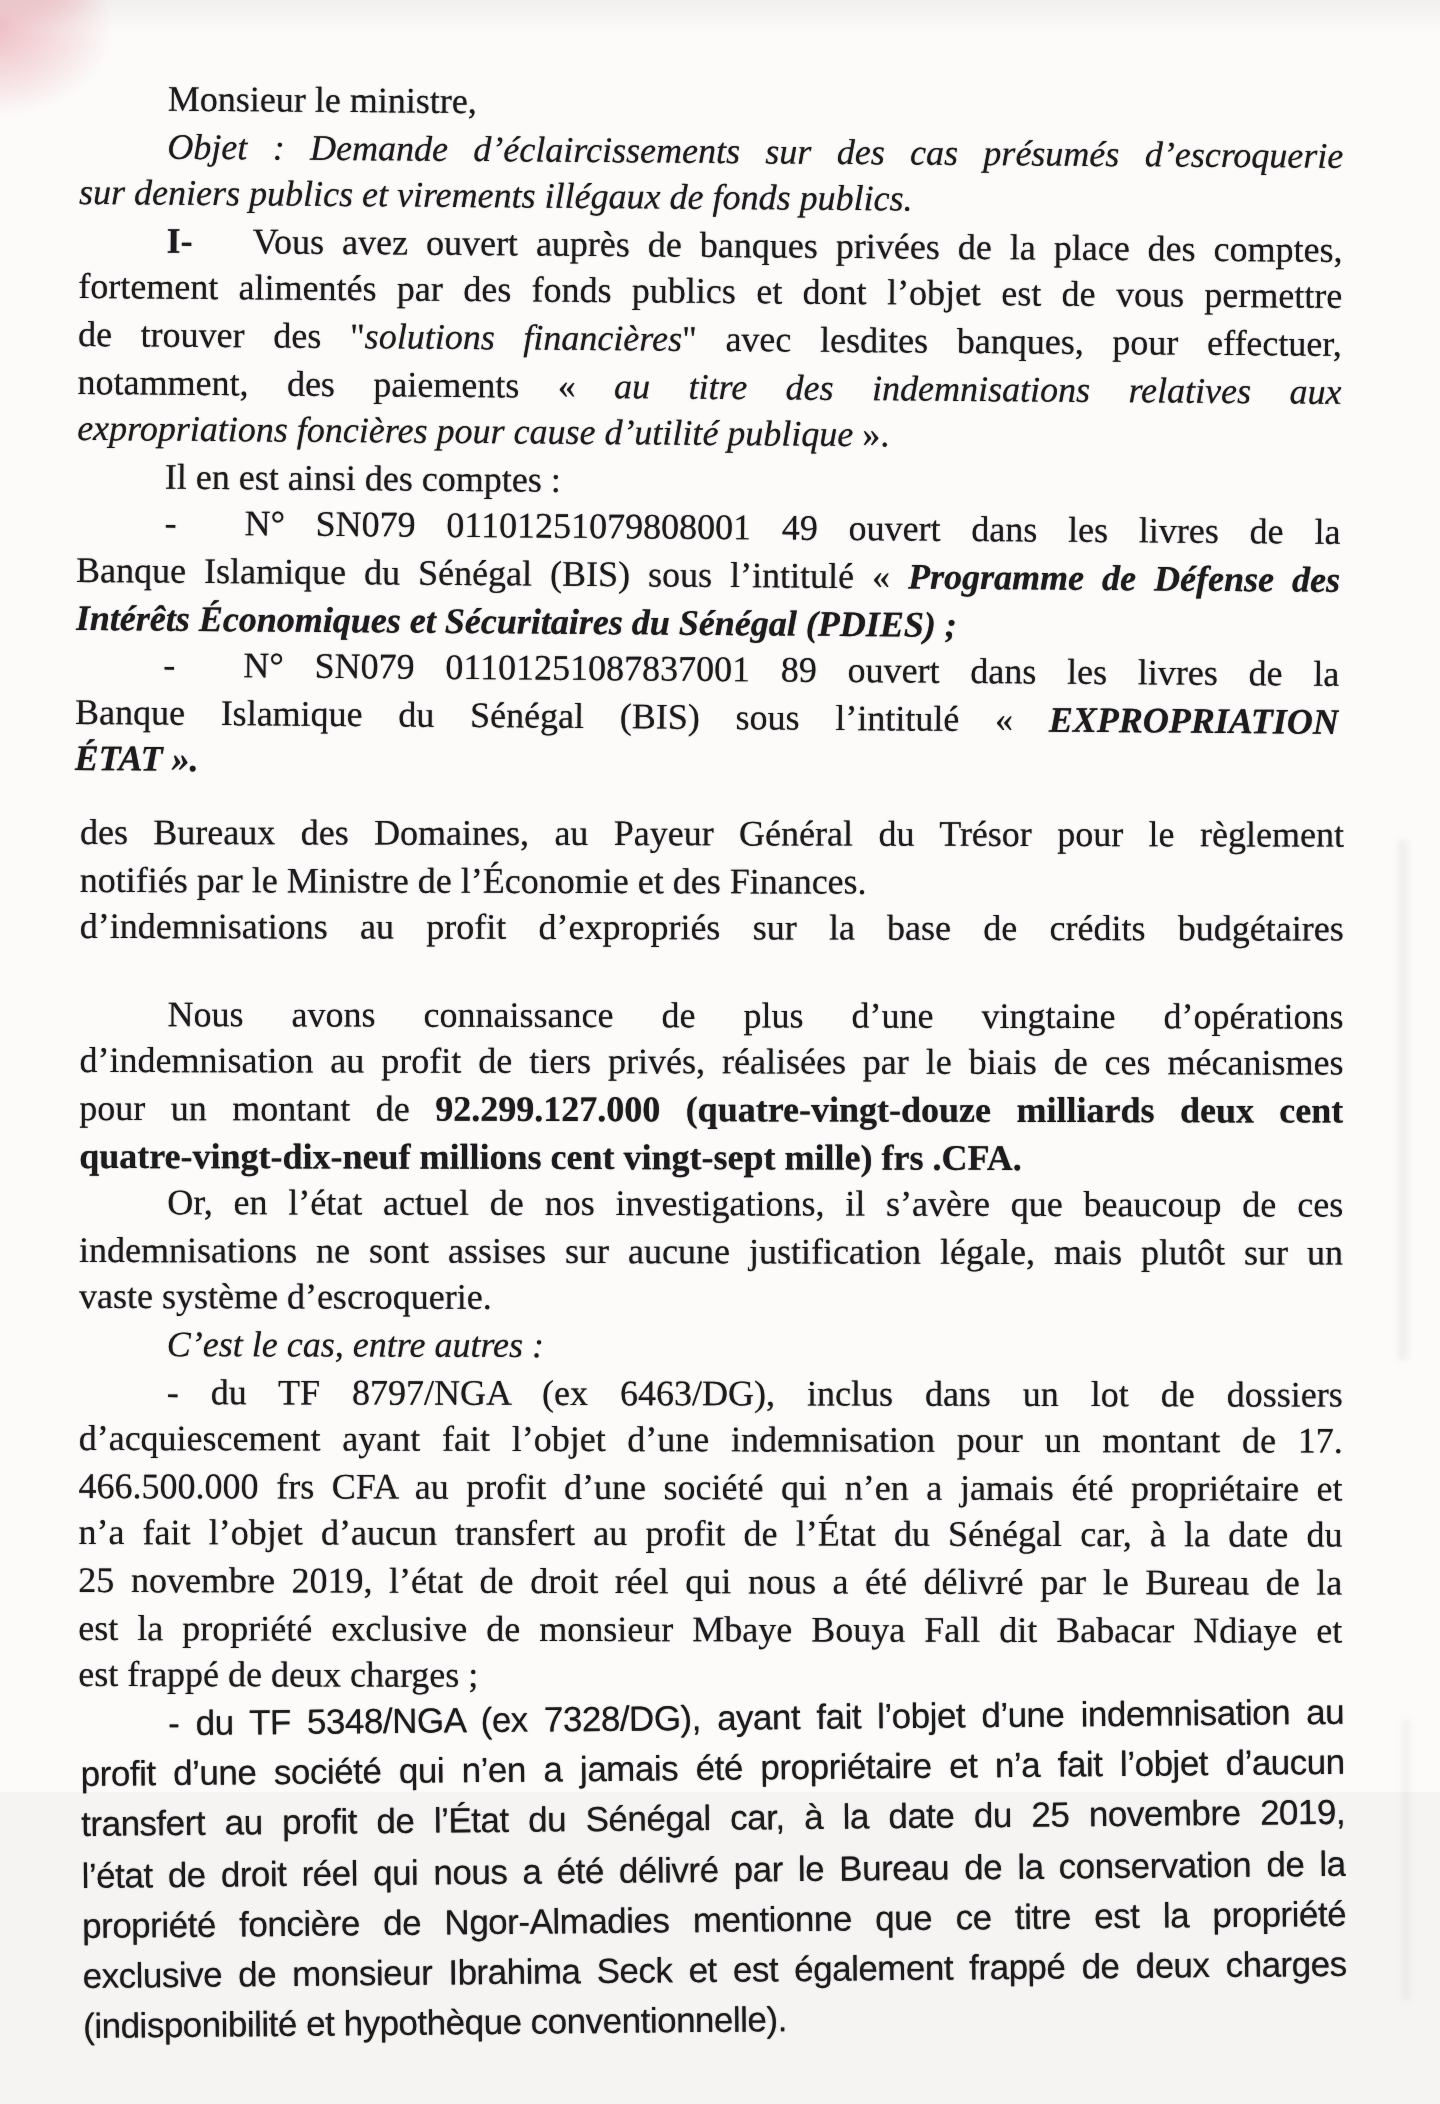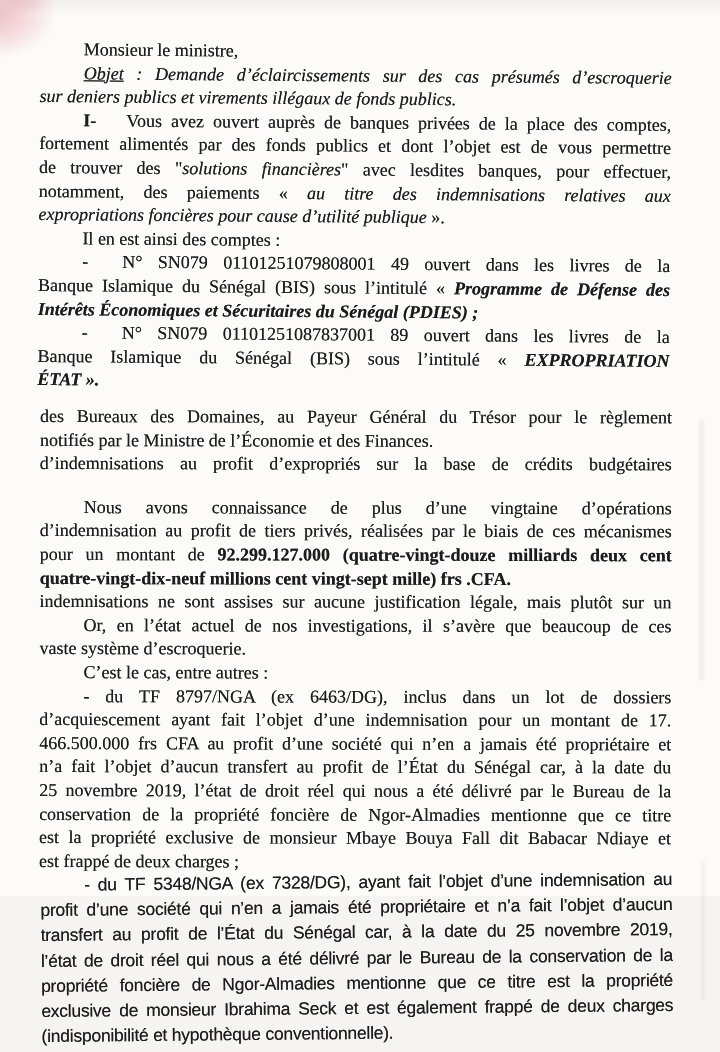--- a/index.html
+++ b/index.html
@@ -47,21 +47,21 @@
   }
   .line.last { text-align:left; -moz-text-align-last:left; text-align-last:left; }
   .para.sans .line {
     font-family:"Liberation Sans", sans-serif;
     font-size:17.5px;
     height:25.2px; line-height:25.2px;
     letter-spacing:-0.25px;
   }
   .b { font-weight:700; }
   .i { font-style:italic; }
-  .u { text-decoration:underline; }
+  .u { }
   .sp { display:inline-block; height:1px; }
 </style>
 </head>
 <body>
 
 <div class="page">
   <div class="streak-right"></div>
   <div class="streak-right2"></div>
   <div class="content">
       <div class="sec" style="transform: rotate(0.45deg);">
@@ -99,34 +99,33 @@
           <div class="line last"><span>notifiés par le Ministre de l’Économie et des Finances.</span></div>
           <div class="line"><span>d’indemnisations au profit d’expropriés sur la base de crédits budgétaires</span></div>
         </div>
         <div class="para">
           <div class="line" style="padding-left: 44px; margin-top: 20px;"><span>Nous avons connaissance de plus d’une vingtaine d’opérations</span></div>
           <div class="line"><span>d’indemnisation au profit de tiers privés, réalisées par le biais de ces mécanismes</span></div>
           <div class="line"><span>pour un montant de </span><span class="b">92.299.127.000 (quatre-vingt-douze milliards deux cent</span></div>
           <div class="line last"><span class="b">quatre-vingt-dix-neuf millions cent vingt-sept mille) frs .CFA.</span></div>
         </div>
         <div class="para">
+          <div class="line" style="padding-left: 44px;"><span>Or, en l’état actuel de nos investigations, il s’avère que beaucoup de ces</span></div>
           <div class="line"><span>indemnisations ne sont assises sur aucune justification légale, mais plutôt sur un</span></div>
-          <div class="line" style="padding-left: 44px;"><span>Or, en l’état actuel de nos investigations, il s’avère que beaucoup de ces</span></div>
           <div class="line last"><span>vaste système d’escroquerie.</span></div>
         </div>
         <div class="para">
-          <div class="line last" style="padding-left: 44px;"><span>C’est le cas, entre autres :</span></div>
+          <div class="line last" style="padding-left: 44px; font-style: italic;"><span>C’est le cas, entre autres :</span></div>
         </div>
         <div class="para">
           <div class="line" style="padding-left: 44px;"><span>- du TF 8797/NGA (ex 6463/DG), inclus dans un lot de dossiers</span></div>
           <div class="line"><span>d’acquiescement ayant fait l’objet d’une indemnisation pour un montant de 17.</span></div>
           <div class="line"><span>466.500.000 frs CFA au profit d’une société qui n’en a jamais été propriétaire et</span></div>
           <div class="line"><span>n’a fait l’objet d’aucun transfert au profit de l’État du Sénégal car, à la date du</span></div>
           <div class="line"><span>25 novembre 2019, l’état de droit réel qui nous a été délivré par le Bureau de la</span></div>
-          <div class="line"><span>conservation de la propriété foncière de Ngor-Almadies mentionne que ce titre</span></div>
           <div class="line"><span>est la propriété exclusive de monsieur Mbaye Bouya Fall dit Babacar Ndiaye et</span></div>
           <div class="line last"><span>est frappé de deux charges ;</span></div>
         </div>
       </div>
       <div class="sec" style="transform: rotate(-0.55deg);">
         <div class="para sans">
           <div class="line" style="padding-left: 44px;"><span>- du TF 5348/NGA (ex 7328/DG), ayant fait l’objet d’une indemnisation au</span></div>
           <div class="line"><span>profit d’une société qui n’en a jamais été propriétaire et n’a fait l’objet d’aucun</span></div>
           <div class="line"><span>transfert au profit de l’État du Sénégal car, à la date du 25 novembre 2019,</span></div>
           <div class="line"><span>l’état de droit réel qui nous a été délivré par le Bureau de la conservation de la</span></div>

